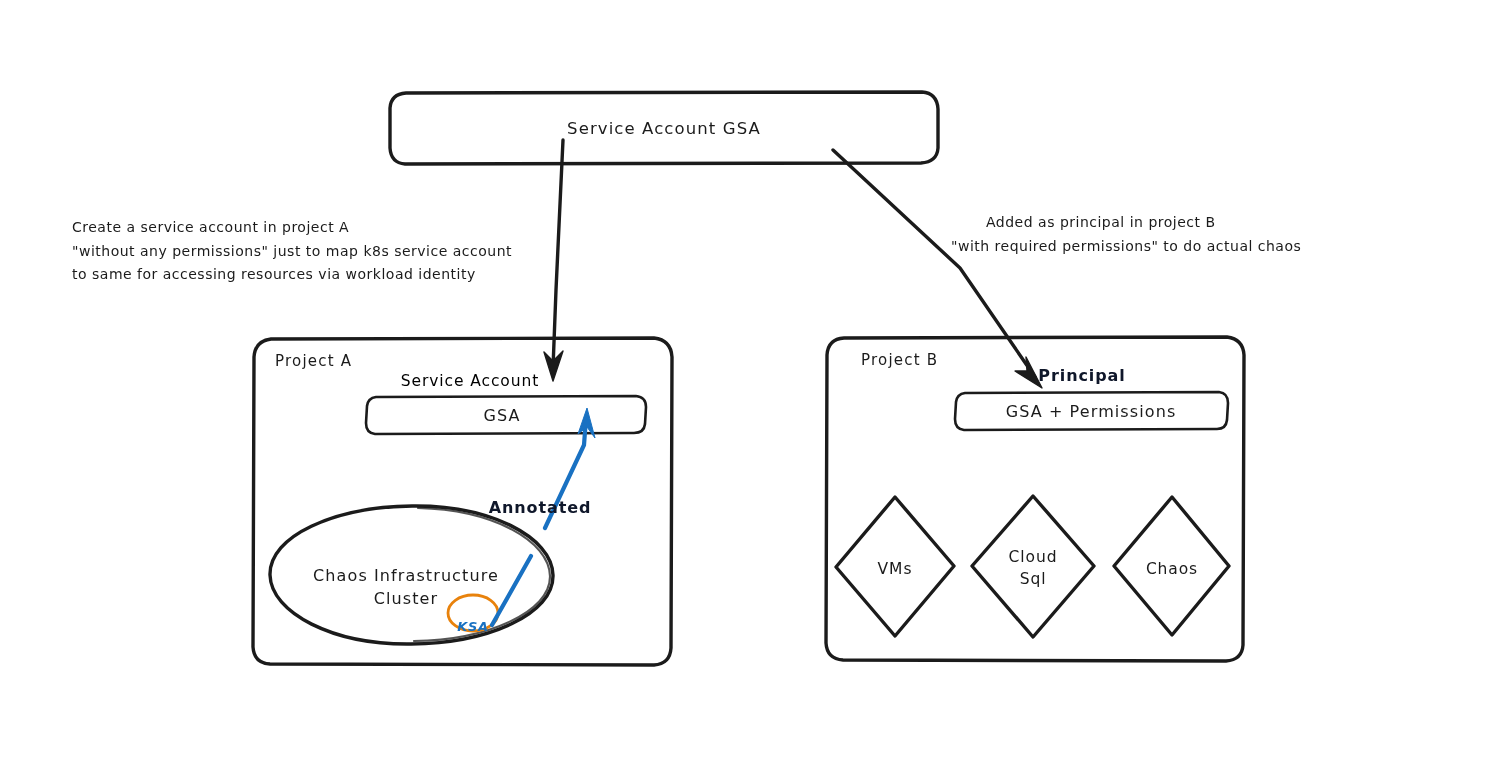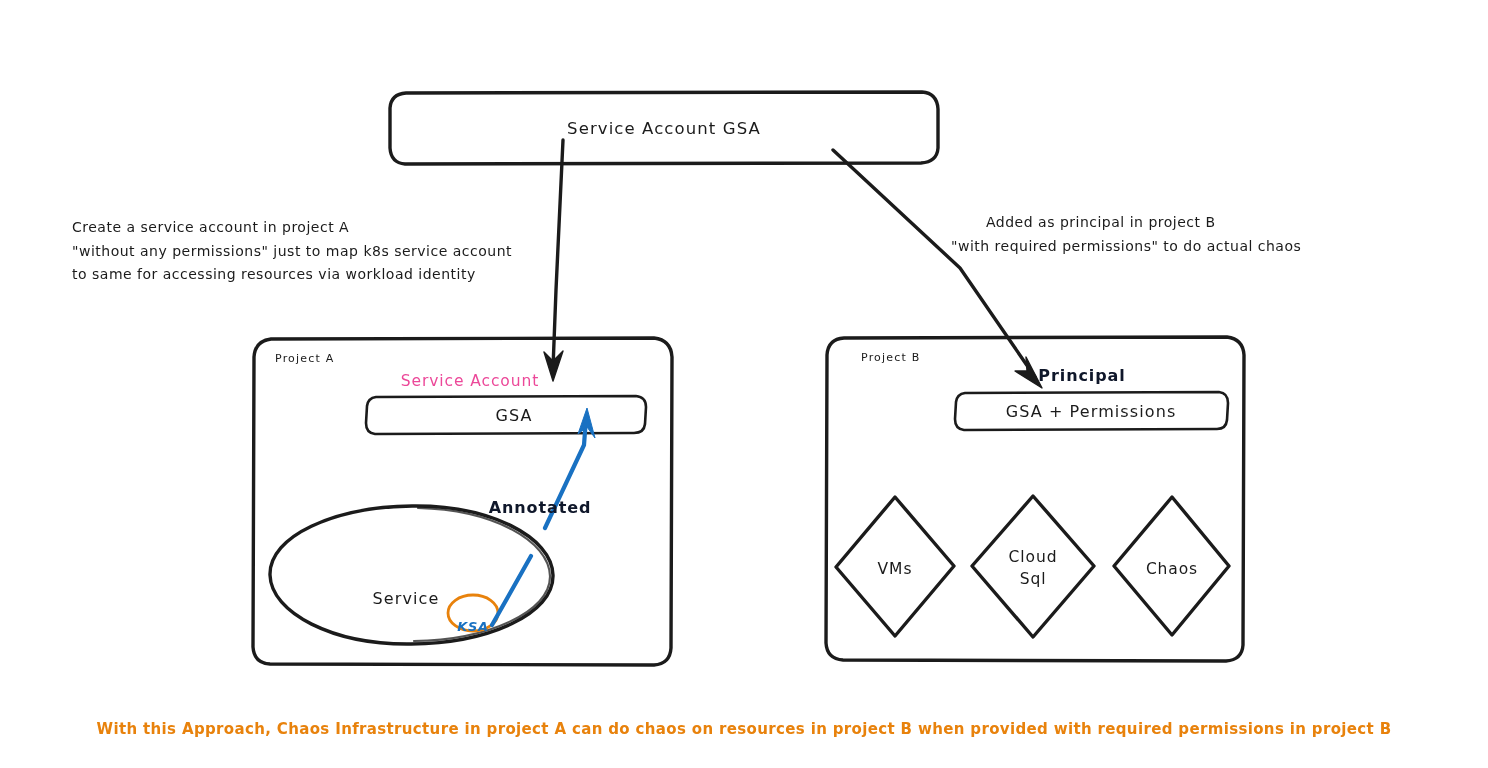--- a/index.html
+++ b/index.html
@@ -83,29 +83,29 @@
   .t-title {
     font-size: 16.5px;
     letter-spacing: 1.1px;
   }
   .t-note {
     font-size: 14px;
     line-height: 22px;
     letter-spacing: 0.5px;
   }
   .t-proj {
-    font-size: 11px;
+    font-size: 15px;
     letter-spacing: 1.2px;
   }
   .t-box {
     font-size: 16px;
     letter-spacing: 1.1px;
   }
   .t-blue {
-    color: #ec4899;
+    color: #000000;
     font-size: 15.5px;
     letter-spacing: 0.9px;
   }
   .t-blue-strong {
     color: #0f172a;
     font-size: 16px;
     font-weight: 600;
     letter-spacing: 0.9px;
   }
   .t-ksa {
@@ -191,36 +191,36 @@
 
   <div>
     <div class="txt hand t-note" style="left:951px; top:211px;margin-left:35px;">Added as principal in project B</div>
     <div class="txt hand t-note" style="left:951px; top:235px;">"with required permissions" to do actual chaos</div>
   </div>
 
   <div class="txt hand t-proj" style="left:275px; top:352px;">Project A</div>
 
   <div class="txt hand t-blue center-x" style="left:470px; top:372px;">Service Account</div>
 
-  <div class="txt hand t-box center-x" style="left:514px; top:406px;text-align:right;">GSA</div>
+  <div class="txt hand t-box center-x" style="left:502px; top:406px;text-align:right;">GSA</div>
 
   <div class="txt hand t-blue-strong center-x" style="left:540px; top:498px;">Annotated</div>
 
-  <div class="txt hand t-ellipse center-x" style="left:406px; top:586px;">Service</div>
+  <div class="txt hand t-ellipse center-x" style="left:406px; top:563px;">Chaos Infrastructure</div>
+  <div class="txt hand t-ellipse center-x" style="left:406px; top:586px;">Cluster</div>
 
   <div class="txt hand t-ksa center-x" style="left:473px; top:606px;margin-top:13px;">KSA</div>
 
   <div class="txt hand t-proj" style="left:849px; top:351px;margin-left:12px;">Project B</div>
 
   <div class="txt hand t-blue-strong center-x" style="left:1082px; top:366px;">Principal</div>
 
   <div class="txt hand t-box center-x" style="left:1091px; top:402px;">GSA + Permissions</div>
 
   <div class="txt hand t-diamond center-x" style="left:895px; top:558px;">VMs</div>
 
   <div class="txt hand t-diamond center-x" style="left:1033px; top:546px;">Cloud
 Sql</div>
 
   <div class="txt hand t-diamond center-x" style="left:1172px; top:558px;">Chaos</div>
 
-  <div class="txt hand t-caption center-x" style="left:744px; top:720px;">With this Approach, Chaos Infrastructure in project A can do chaos on resources in project B when provided with required permissions in project B</div>
 
 </div>
 
 </body></html>

